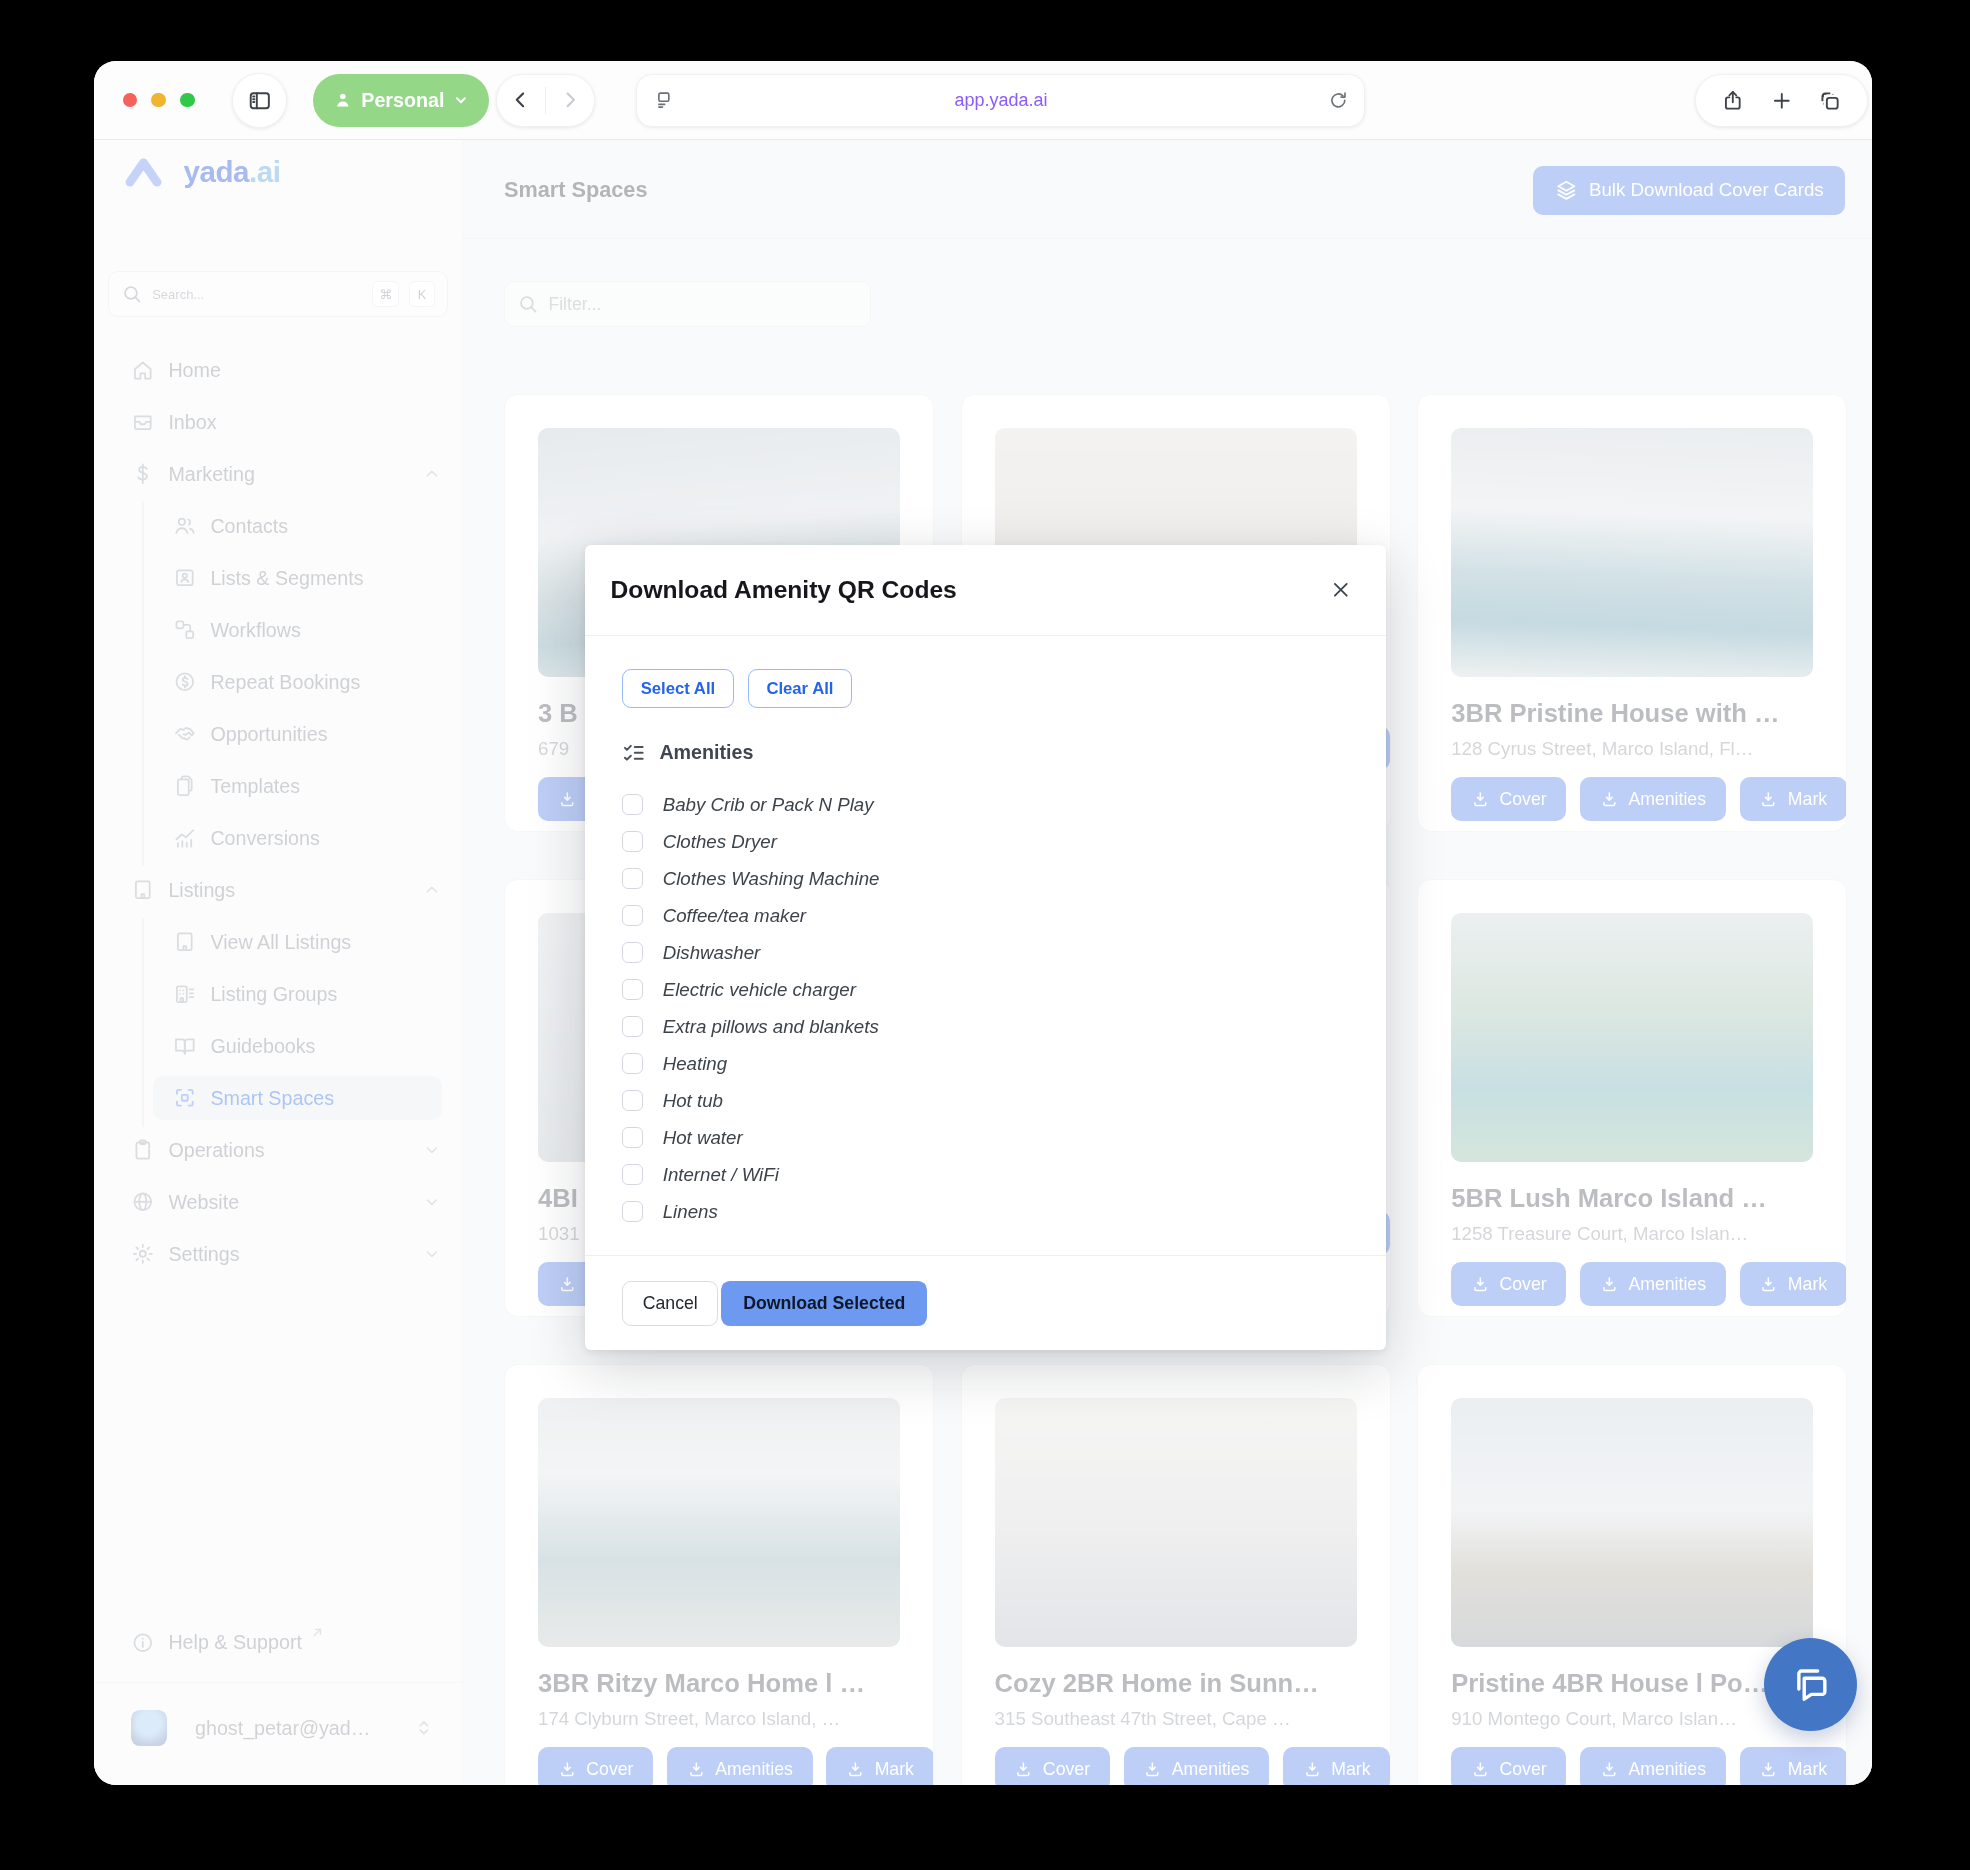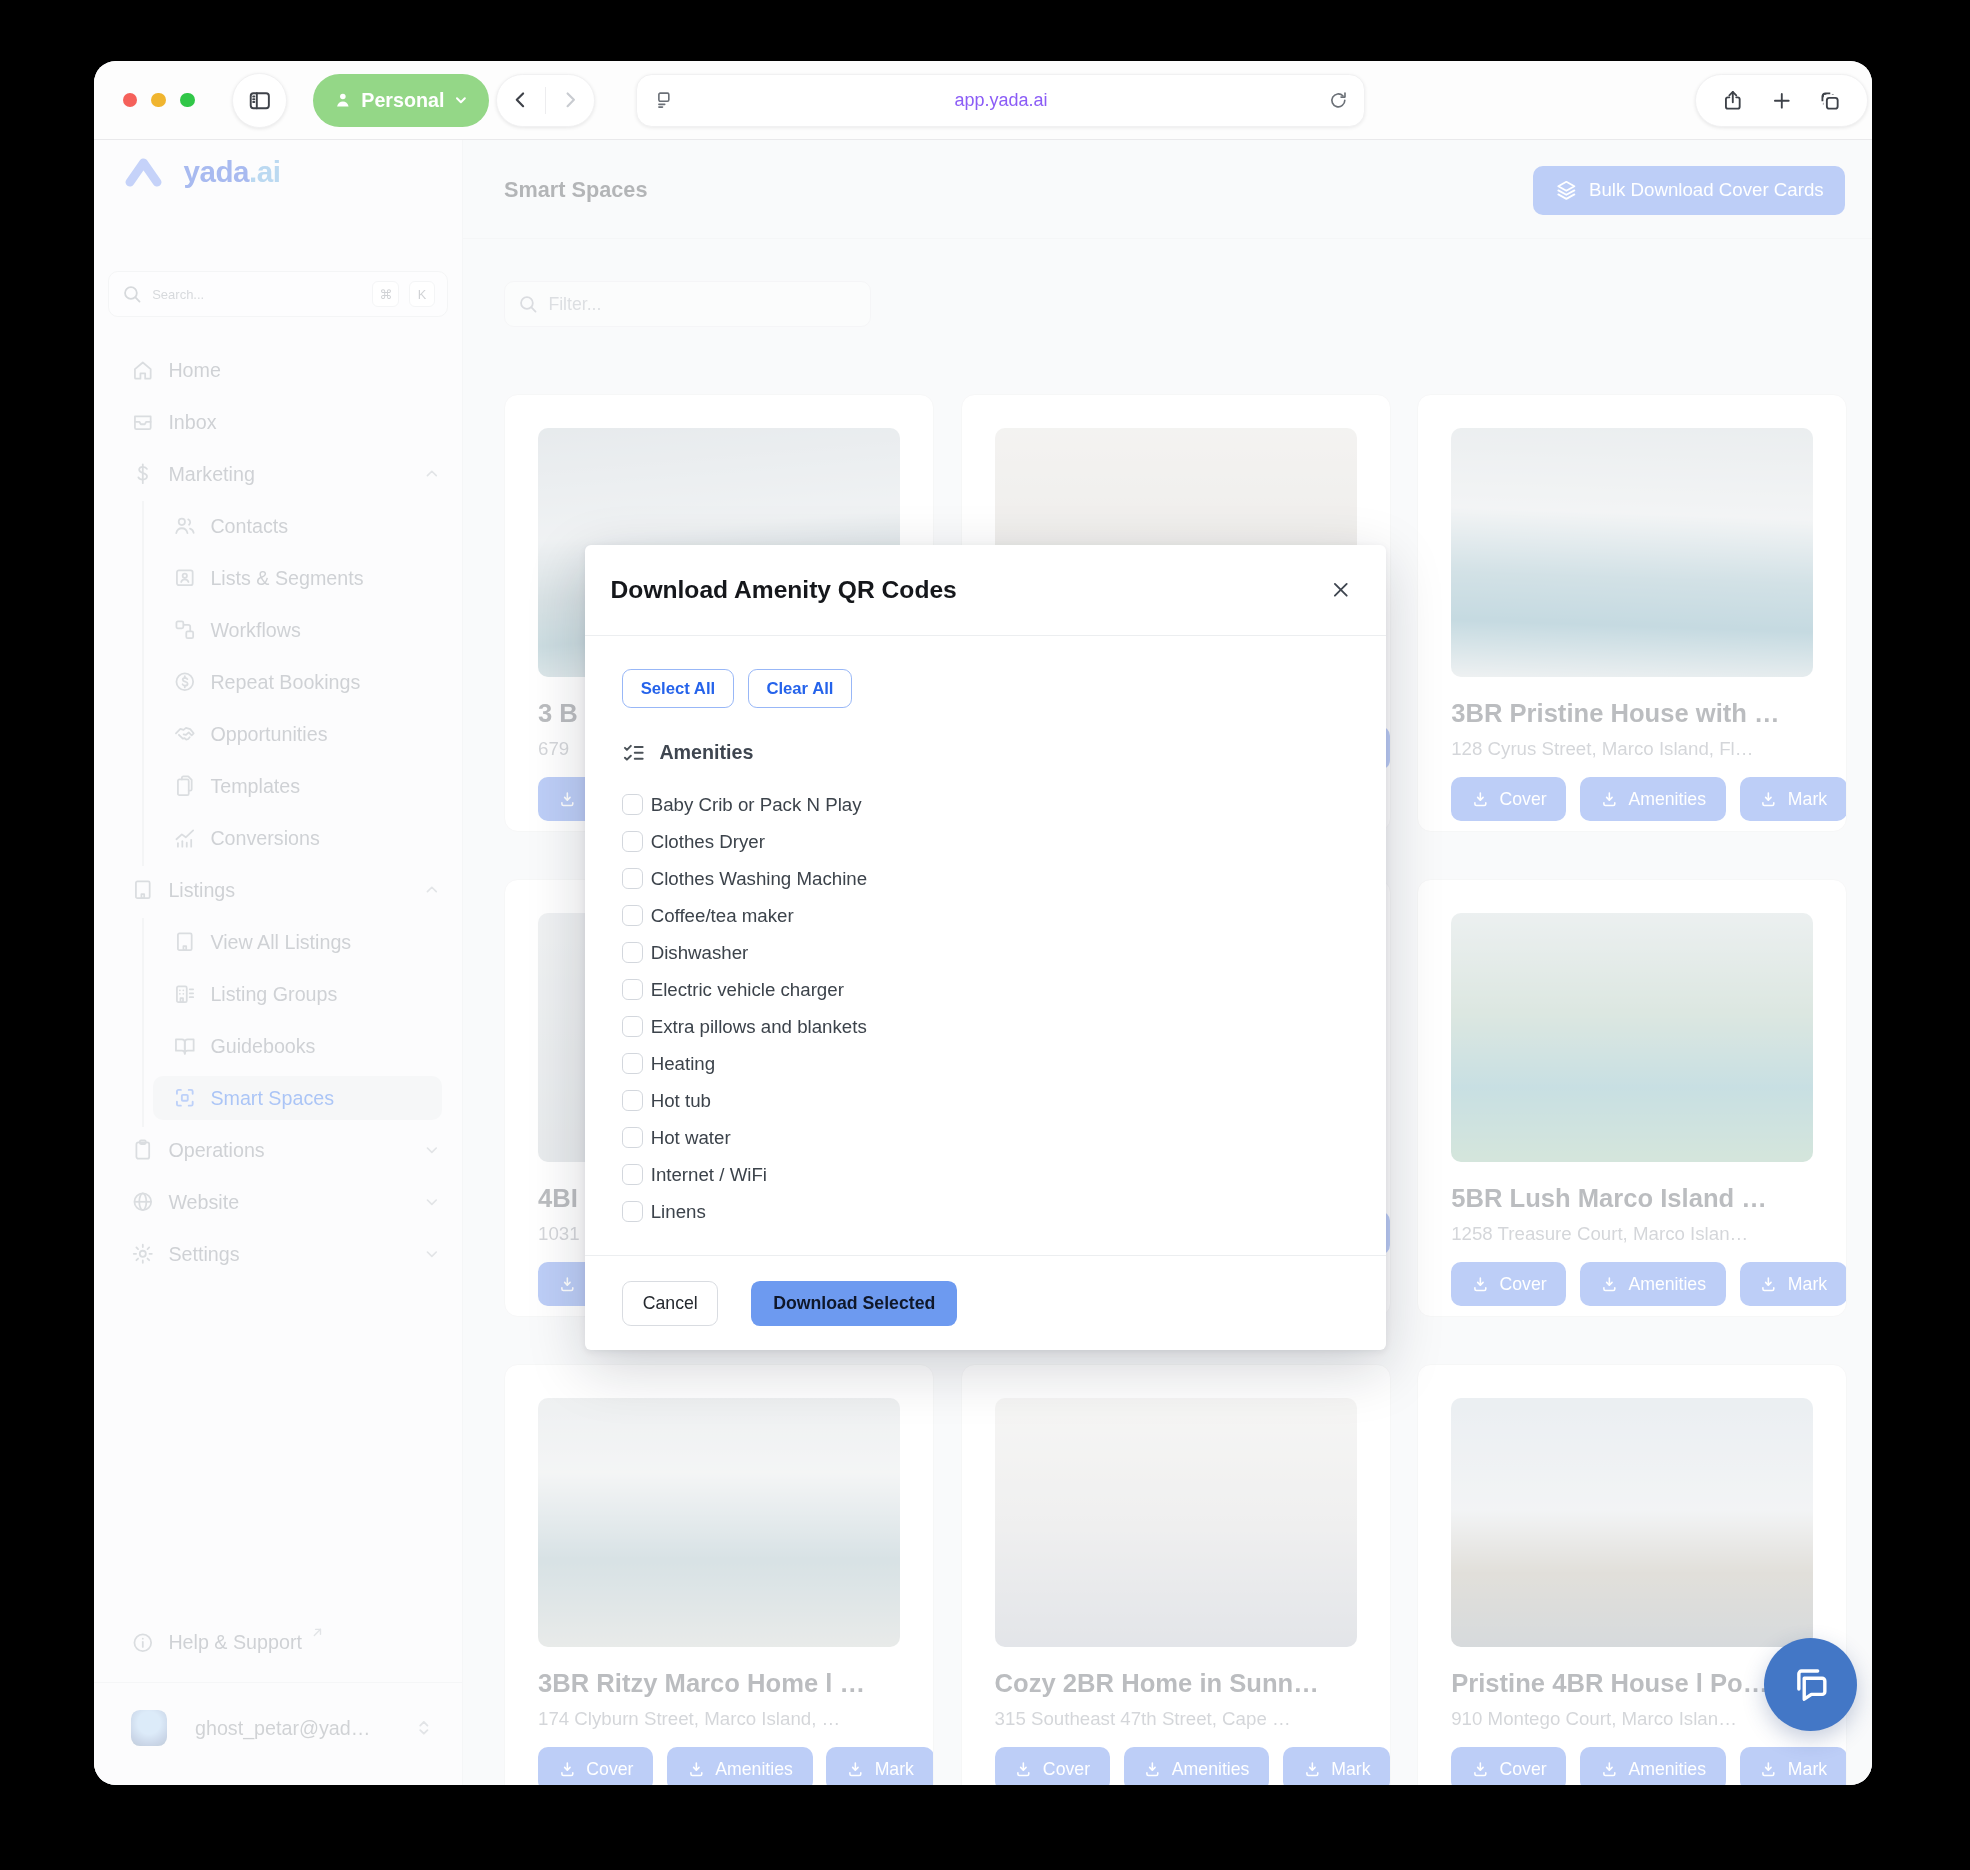--- a/index.html
+++ b/index.html
@@ -122,24 +122,24 @@
   .m-close { background:none; border:none; color:#3f4650; display:grid; place-items:center; }
   .m-body { padding:33px 37px 0; }
   .pill-btns { display:flex; gap:13.8px; }
   .pill { height:39px; padding:0 17.7px; border:1.5px solid #98b7f7; color:#2563eb; border-radius:8.9px;
           background:#fff; font-size:16.7px; font-weight:600; display:flex; align-items:center;
           font-family:inherit; }
   .sec-head { margin-top:33px; display:flex; gap:13.8px; align-items:center; font-size:19.7px;
               color:#3f4650; font-weight:600; }
   .sec-head .nicon { width:23.6px; height:23.6px; color:#4b5258; }
   .chk-list { margin-top:21.7px; height:438px; overflow:hidden; }
-  .chk-row { height:37px; display:flex; align-items:center; gap:8px; font-size:18.7px; color:#3c434b; }
+  .chk-row { height:37px; display:flex; align-items:center; gap:20px; font-size:18.7px; color:#3c434b;font-style:italic; }
   .chk-box { width:20.7px; height:20.7px; border:1.5px solid #d3d7dd; border-radius:5.9px; background:#fff; flex:none; }
   .m-foot { position:absolute; left:0; right:0; bottom:0; height:95px; border-top:1px solid #eceef0;
-            display:flex; align-items:center; gap:33px; padding:0 37px; }
+            display:flex; align-items:center; gap:3px; padding:0 37px; }
   .btn-cancel { height:45px; padding:0 19.7px; border:1.5px solid #d9dce1; border-radius:8.9px; background:#fff;
                 font-size:17.7px; color:#24282e; font-family:inherit; }
   .btn-primary { height:45px; padding:0 21.7px; border:none; border-radius:8.9px; background:#6d9af0;
                  color:#0f172a; font-size:17.7px; font-weight:600; font-family:inherit; }
   .chat-fab { position:absolute; left:1670px; top:1577px; width:93px; height:93px; border-radius:50%;
               background:#4377c6; z-index:70; border:none; display:grid; place-items:center; color:#fff;
               box-shadow:0 7.9px 21.7px rgba(30,60,120,.25); }
   svg { display:block; }
 </style>
 </head>

